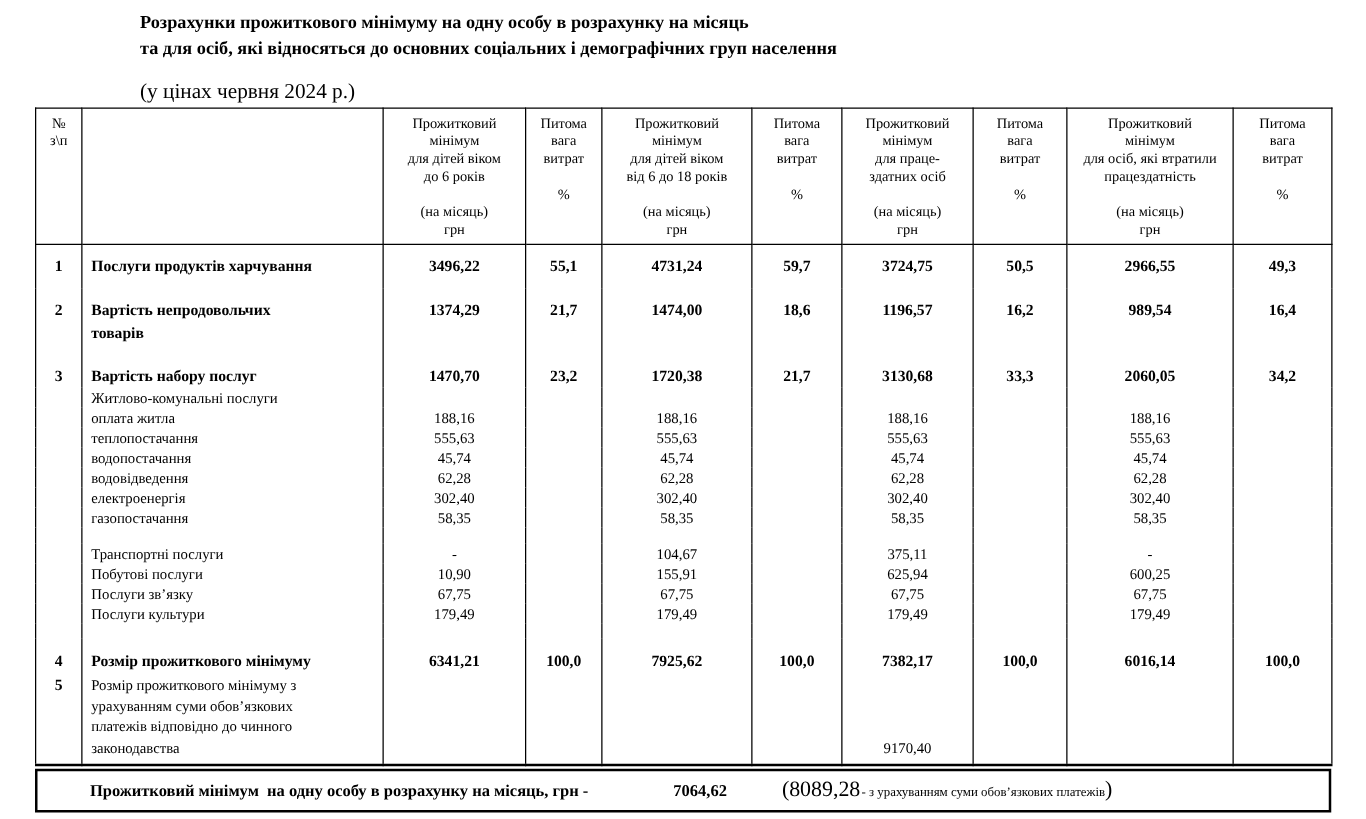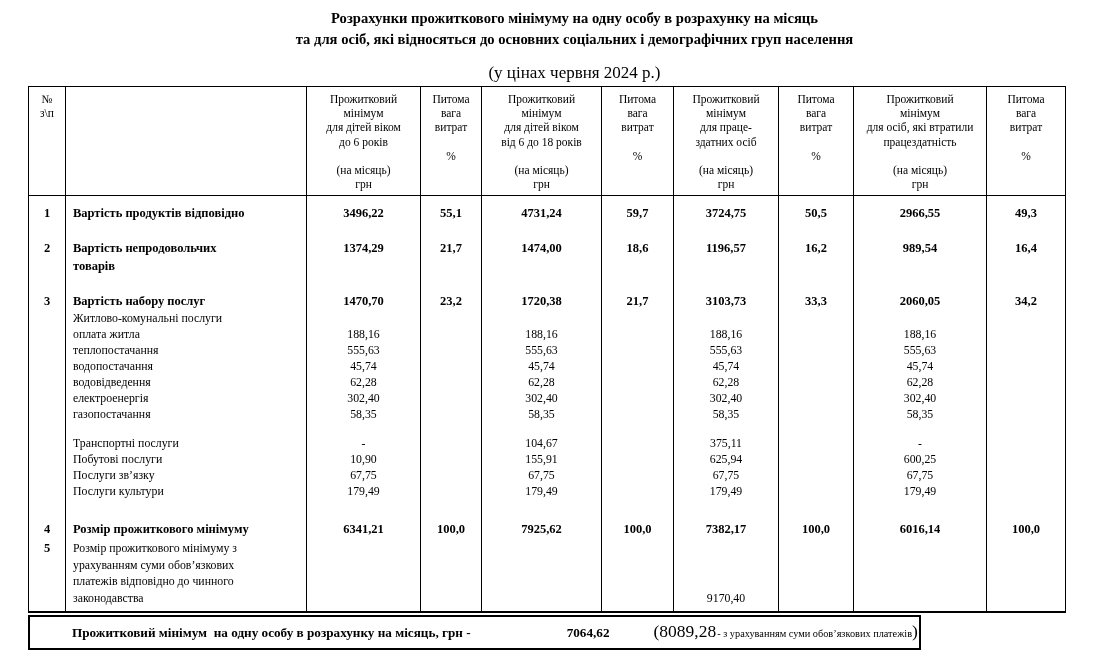--- a/index.html
+++ b/index.html
@@ -1,19 +1,19 @@
 <!DOCTYPE html>
 <html><head>
 <meta charset="utf-8">
 <style>
   * { margin:0; padding:0; box-sizing:border-box; }
   html,body { width:1093px; height:655px; background:#ffffff; overflow:hidden; }
   body { font-family:"Liberation Serif", serif; color:#000; }
 
-  .title-block { text-align:center; padding:8px 0 0 56px; }
+  .title-block { padding:8px 0 0 112px; }
   .title-line { font-weight:bold; font-size:14.6px; line-height:21px; }
   .title-sub  { font-weight:normal; font-size:17px; margin-top:15px; line-height:16px; }
 
   .table-wrap { margin:5px 0 0 28px; width:1037px; }
   table.grid { border-collapse:collapse; table-layout:fixed; width:1037px;
                border:1.5px solid #000; border-bottom:2.5px solid #000; }
   th, td { border-left:1px solid #000; border-right:1px solid #000; }
   th { border-top:1px solid #000; border-bottom:1px solid #000;
        font-weight:normal; font-size:11.5px; line-height:14.2px;
        vertical-align:top; padding:5px 2px 4px; text-align:center; white-space:pre-line; }
@@ -23,24 +23,24 @@
   tr.main td { font-weight:bold; font-size:12.5px; line-height:18px;
                padding-top:8px; padding-bottom:9px; }
   tr.tight td { padding-bottom:0; }
   tr.end td { padding-top:9px; padding-bottom:2px; }
   tr.spacer1 td { height:13px; }
   tr.spacer2 td { height:12px; }
   tr.last td { vertical-align:bottom; font-weight:normal; font-size:11.8px;
                line-height:16.5px; padding-bottom:5px; }
   tr.last td.c-num { vertical-align:top; font-weight:bold; font-size:12.5px; }
 
-  .summary { margin:2px 0 0 28px; width:893px; border:2px solid #000;
+  .summary { margin:2px 0 0 28px; width:1037px; border:2px solid #000;
              display:flex; align-items:baseline; padding:4px 0 6px; }
   .summary .lbl { font-weight:bold; font-size:13.2px; margin-left:42px; white-space:pre; }
-  .summary .val { font-weight:bold; font-size:13.2px; margin-left:96px;text-align:center; }
+  .summary .val { font-weight:bold; font-size:13.2px; margin-left:68px;text-align:center; }
   .summary .paren { font-weight:normal; font-size:17.5px; margin-left:44px; }
   .summary .note { font-weight:normal; font-size:10.3px; margin-left:1px; }
   .summary .close { font-weight:normal; font-size:17.5px; }
 </style>
 </head>
 <body>
 
 <div>
 
   <div class="title-block">
@@ -114,21 +114,21 @@
           <th>Питома
 вага
 витрат
 
 %</th>
         </tr>
       </thead>
       <tbody>
           <tr class="main">
             <td class="c-num">1</td>
-            <td class="c-label">Вартість продуктів відповідно</td>
+            <td class="c-label">Послуги продуктів харчування</td>
             <td class="c-val">3496,22</td>
             <td class="c-pct">55,1</td>
             <td class="c-val">4731,24</td>
             <td class="c-pct">59,7</td>
             <td class="c-val">3724,75</td>
             <td class="c-pct">50,5</td>
             <td class="c-val">2966,55</td>
             <td class="c-pct">49,3</td>
           </tr>
           <tr class="main">
@@ -144,21 +144,21 @@
             <td class="c-val">989,54</td>
             <td class="c-pct">16,4</td>
           </tr>
           <tr class="main tight">
             <td class="c-num">3</td>
             <td class="c-label">Вартість набору послуг</td>
             <td class="c-val">1470,70</td>
             <td class="c-pct">23,2</td>
             <td class="c-val">1720,38</td>
             <td class="c-pct">21,7</td>
-            <td class="c-val">3103,73</td>
+            <td class="c-val">3130,68</td>
             <td class="c-pct">33,3</td>
             <td class="c-val">2060,05</td>
             <td class="c-pct">34,2</td>
           </tr>
           <tr class="sub">
             <td class="c-num"></td>
             <td class="c-label">Житлово-комунальні послуги</td>
             <td class="c-val"></td>
             <td class="c-pct"></td>
             <td class="c-val"></td>

